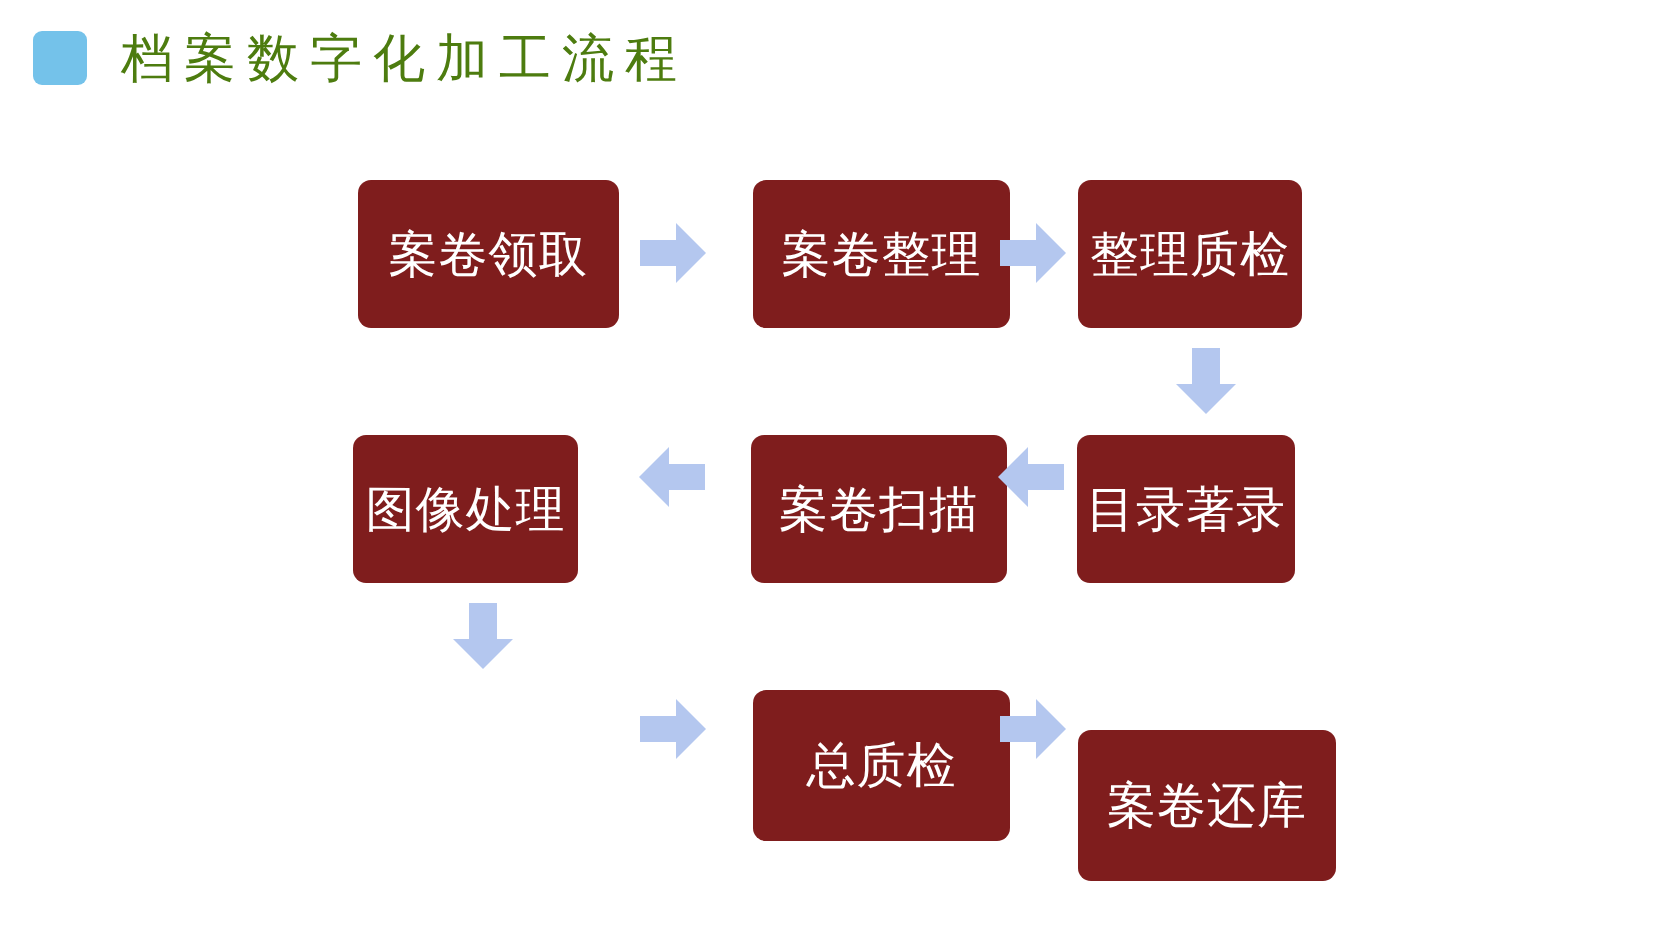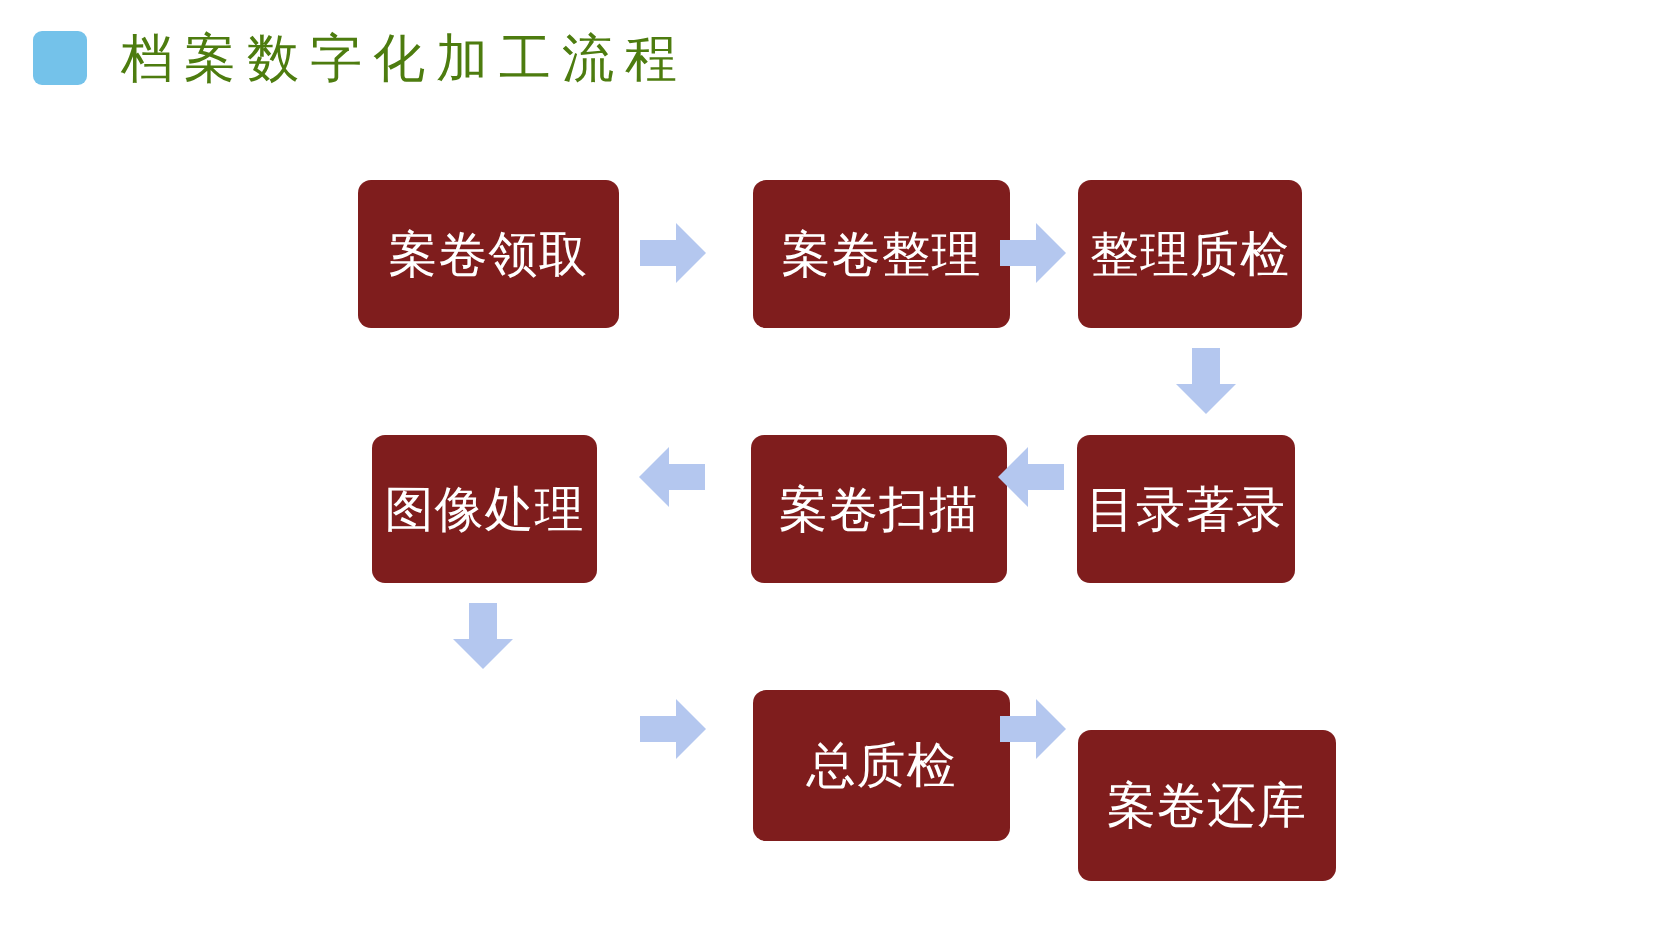--- a/index.html
+++ b/index.html
@@ -68,21 +68,21 @@
   
   .r1 { top: 180px;  height: 148px; }
   .r2 { top: 435px;  height: 148px; }
   .r3 { top: 690px;  height: 151px; }
 
   .c1 { left: 358px;  width: 261px; }
   .c2 { left: 721px;  width: 257px; margin-left: 32px; }
   .c3 { left: 1078px; width: 224px; }
 
   
-  .r2.c1 { left: 372px; width: 225px; }
+  .r2.c1 { left: 353px; width: 225px; }
   .r2.c2 { left: 719px; width: 256px; }
   .r2.c3 { left: 1077px; width: 218px; }
 
   .r3.c1 { left: 358px; width: 259px; }
   .r3.c2 { left: 721px; width: 257px; }
   .r3.c3 { left: 1078px; width: 258px; margin-top: 40px; }
 
   
   .arrow {
     position: absolute;

